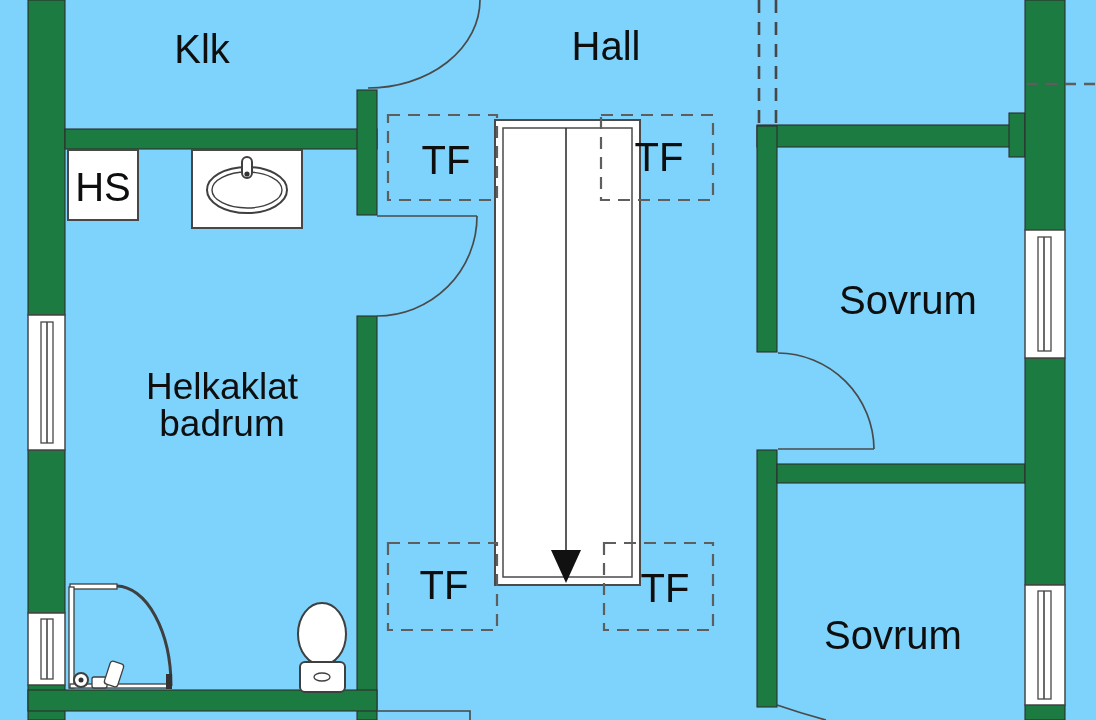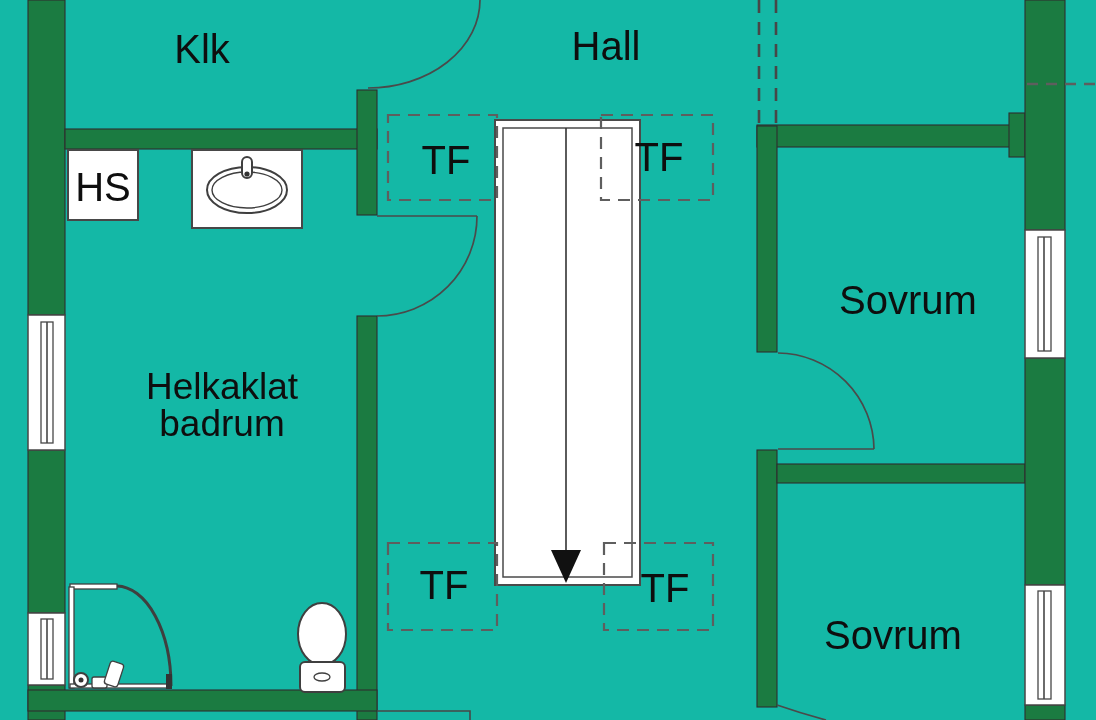--- a/index.html
+++ b/index.html
@@ -1,16 +1,16 @@
 <!DOCTYPE html>
 <html style="--wall: #1b7b41; --line: #474747; --dash: #5e5e5e; --fixture: #3f3f3f; --text: #0e0e0e;"><head>
 <meta charset="utf-8">
 <style>
   html,body{margin:0;padding:0;background:#ffffff;}
-  .plan-wrap{position:relative;width:1096px;height:720px;background:#14b8a6;overflow:hidden;}
+  .plan-wrap{position:relative;width:1096px;height:720px;background:#7dd3fc;overflow:hidden;}
   svg{display:block;}
   svg text{font-family:"Liberation Sans",sans-serif;fill:var(--text,#0e0e0e);}
   .room-label{font-size:40px;}
   .sub-label{font-size:37px;}
   .wall{fill:var(--wall,#1b7b41);stroke:#2e2e2e;stroke-width:1.1;}
   .win-outer{fill:#ffffff;stroke:var(--line,#474747);stroke-width:1.5;}
   .glaz{fill:#ffffff;stroke:var(--line,#474747);stroke-width:1.3;}
   .thin{stroke:var(--line,#474747);stroke-width:1.6;fill:none;}
   .thick{stroke:var(--line,#474747);stroke-width:2;fill:#ffffff;}
   .door{stroke:#4a4a4a;stroke-width:1.7;fill:none;}

